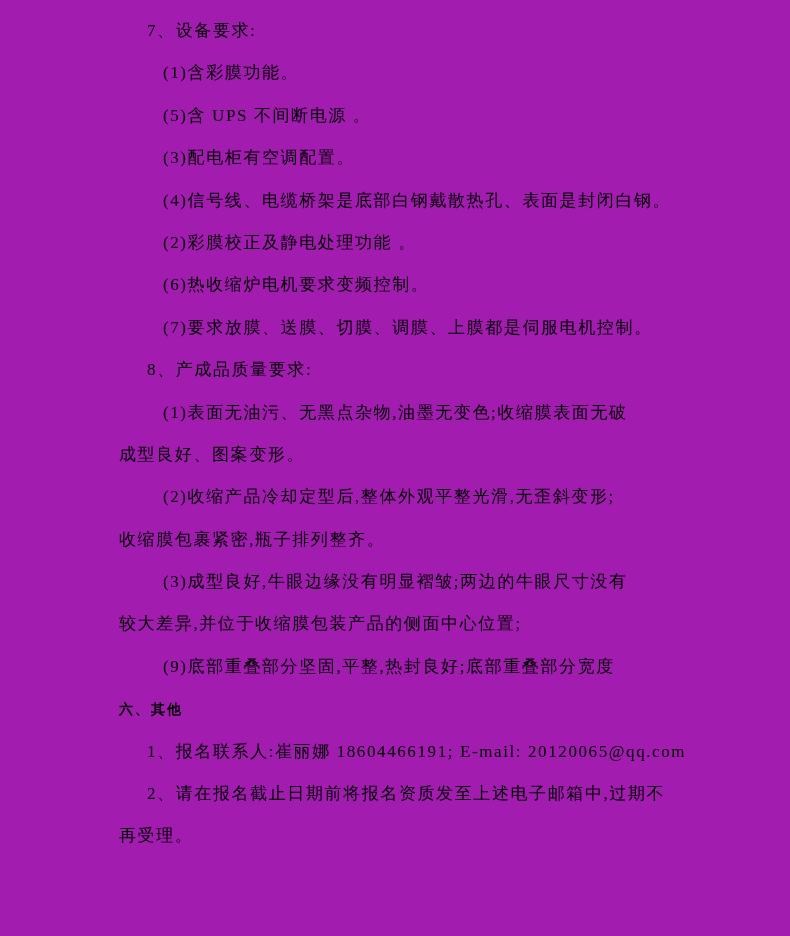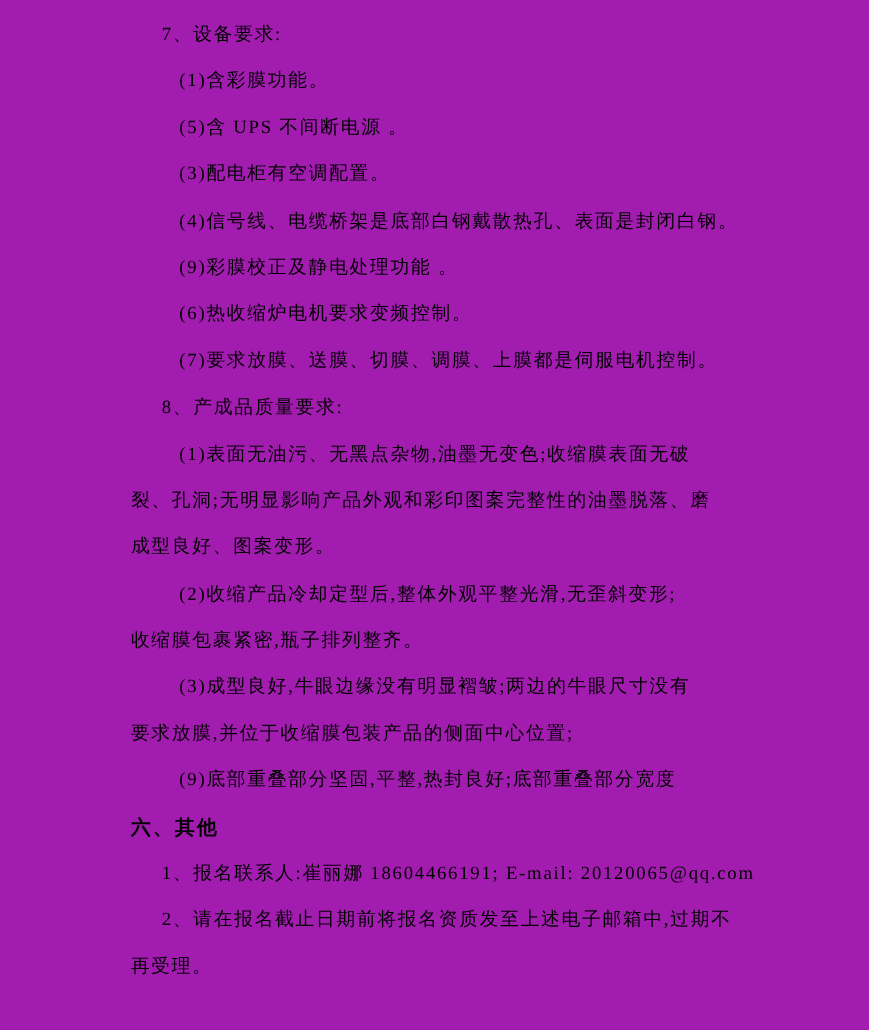--- a/index.html
+++ b/index.html
@@ -27,52 +27,51 @@
     white-space: nowrap;
     overflow: visible;
   }
   
   .ind1 { padding-left: 28px; }
   
   .ind2 { padding-left: 44px; }
   
   .heading-bold {
     font-weight: 700;
-    font-size: 18px;
+    font-size: 14px;
     letter-spacing: 2px;
     font-family: "Liberation Sans", "DejaVu Sans", sans-serif;
   }
 </style>
 </head>
 <body>
 
 <div class="page">
   <div class="content">
 
     <div class="line ind1">7、设备要求:</div>
 
     <div class="line ind2">(1)含彩膜功能。</div>
     <div class="line ind2">(5)含 UPS 不间断电源 。</div>
     <div class="line ind2">(3)配电柜有空调配置。</div>
     <div class="line ind2">(4)信号线、电缆桥架是底部白钢戴散热孔、表面是封闭白钢。</div>
-    <div class="line ind2">(9)彩膜校正及静电处理功能 。</div>
+    <div class="line ind2">(2)彩膜校正及静电处理功能 。</div>
     <div class="line ind2">(6)热收缩炉电机要求变频控制。</div>
     <div class="line ind2">(7)要求放膜、送膜、切膜、调膜、上膜都是伺服电机控制。</div>
 
     <div class="line ind1">8、产成品质量要求:</div>
 
     <div class="line ind2">(1)表面无油污、无黑点杂物,油墨无变色;收缩膜表面无破</div>
-    <div class="line">裂、孔洞;无明显影响产品外观和彩印图案完整性的油墨脱落、磨</div>
     <div class="line">成型良好、图案变形。</div>
 
     <div class="line ind2">(2)收缩产品冷却定型后,整体外观平整光滑,无歪斜变形;</div>
     <div class="line">收缩膜包裹紧密,瓶子排列整齐。</div>
 
     <div class="line ind2">(3)成型良好,牛眼边缘没有明显褶皱;两边的牛眼尺寸没有</div>
-    <div class="line">要求放膜,并位于收缩膜包装产品的侧面中心位置;</div>
+    <div class="line">较大差异,并位于收缩膜包装产品的侧面中心位置;</div>
 
     <div class="line ind2">(9)底部重叠部分坚固,平整,热封良好;底部重叠部分宽度</div>
 
     <div class="line heading-bold">六、其他</div>
 
     <div class="line ind1">1、报名联系人:崔丽娜 18604466191; E-mail: 20120065@qq.com</div>
     <div class="line ind1">2、请在报名截止日期前将报名资质发至上述电子邮箱中,过期不</div>
     <div class="line">再受理。</div>
 
   </div>

